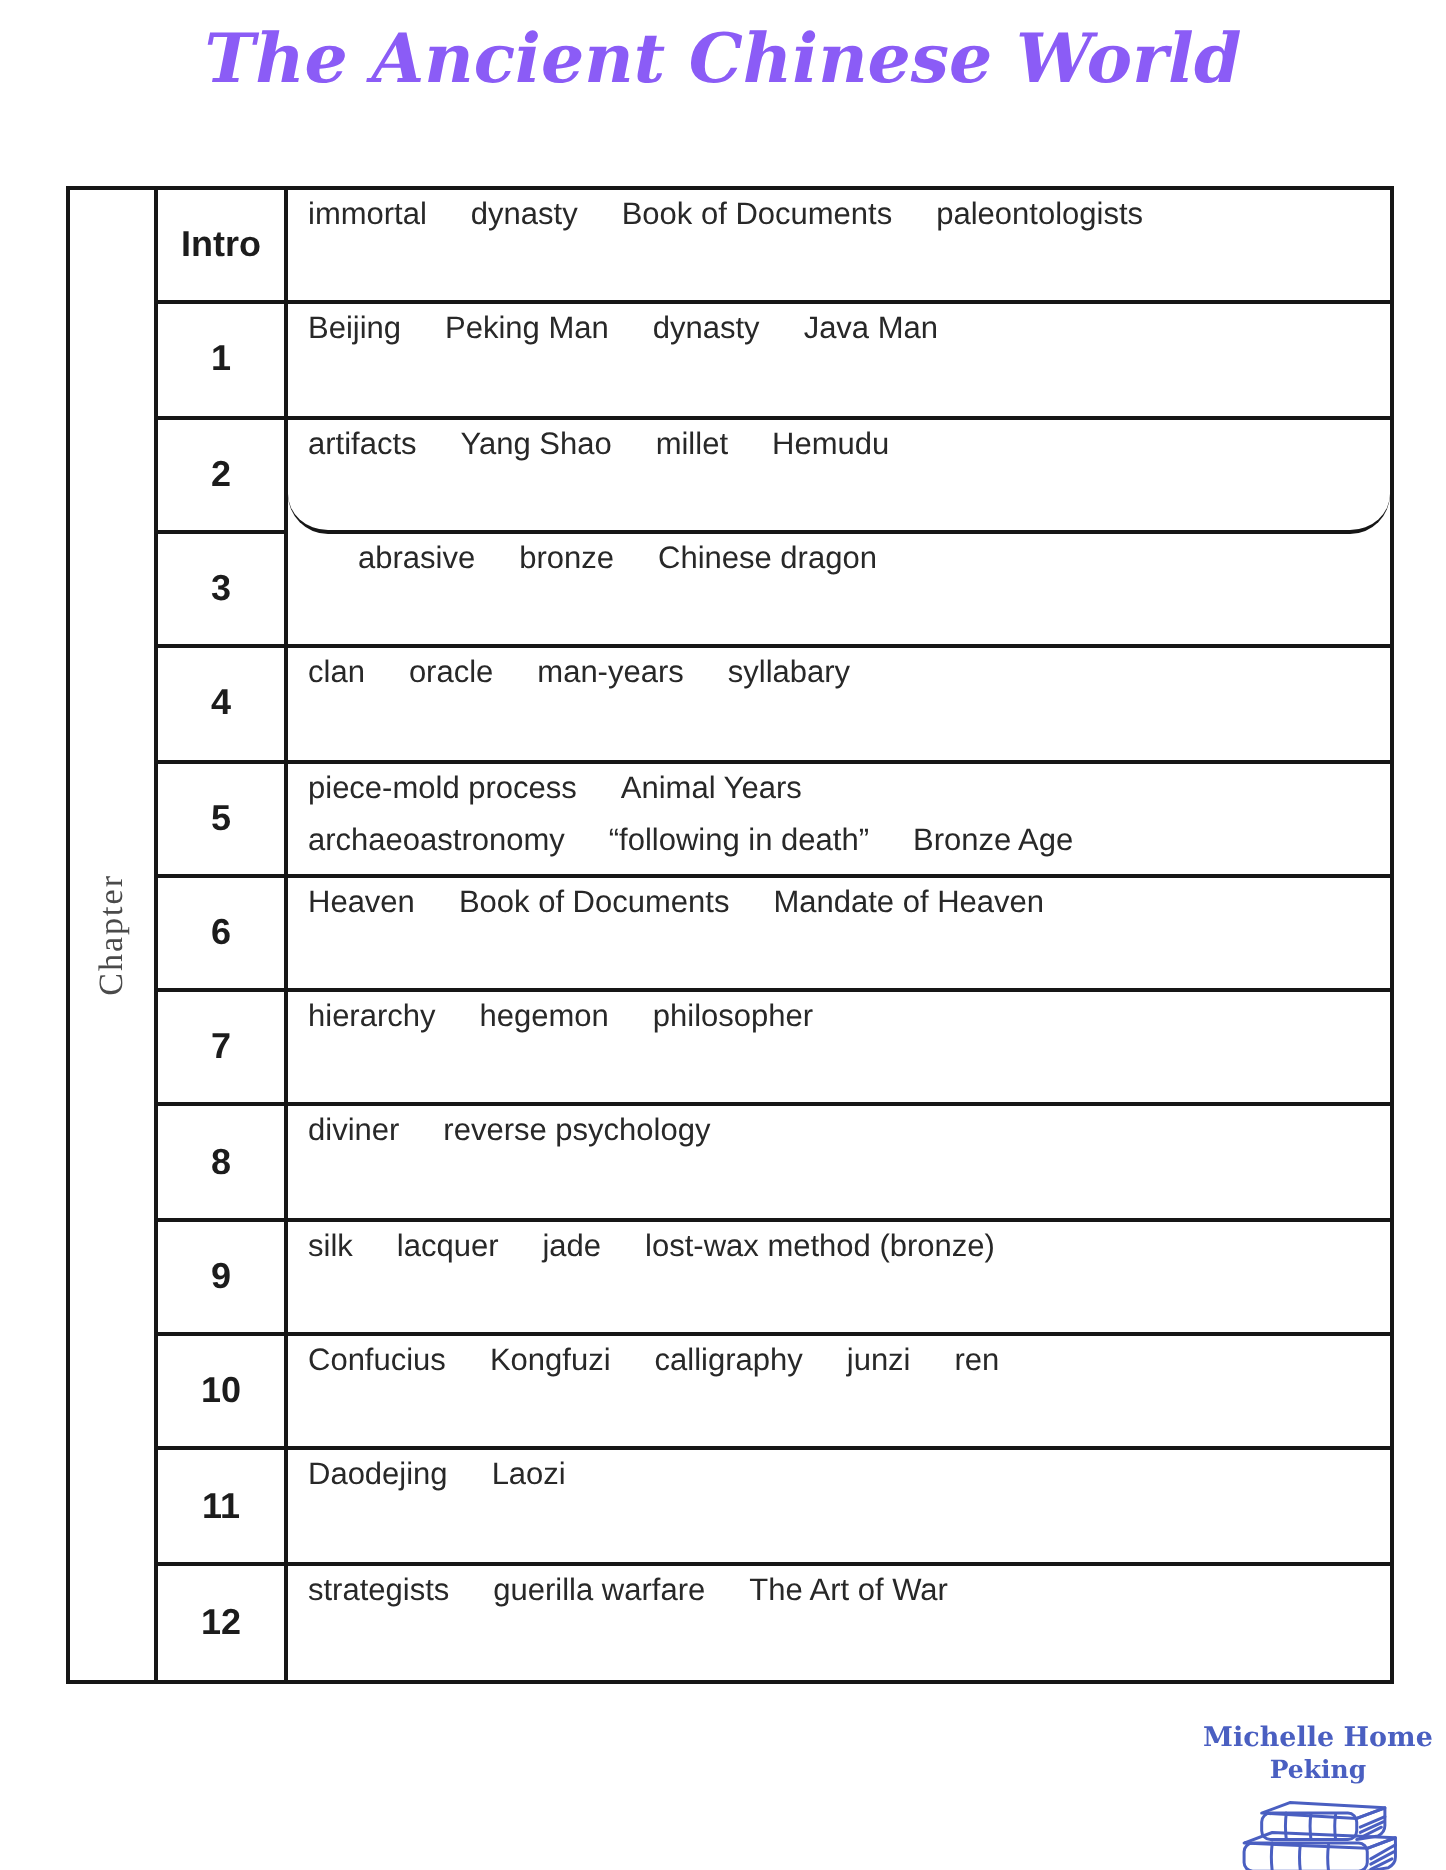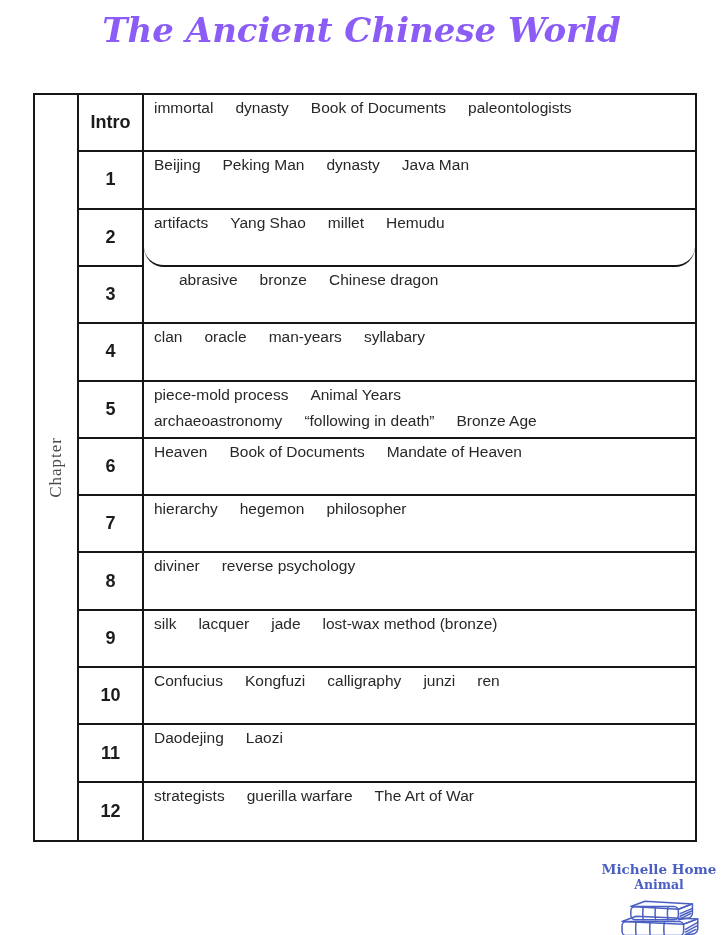--- a/index.html
+++ b/index.html
@@ -148,21 +148,21 @@
         <div class="term-line"><span class="term">Daodejing</span><span class="term">Laozi</span></div>
       </div>
       <div class="label-cell last" style="grid-row: 13;">12</div>
       <div class="words-cell last" style="grid-row: 13;">
         <div class="term-line"><span class="term">strategists</span><span class="term">guerilla warfare</span><span class="term">The Art of War</span></div>
       </div>
     </div>
 
   <div class="logo">
     <div class="logo-line1">Michelle Home</div>
-    <div class="logo-line2">Animal</div>
+    <div class="logo-line2">Peking</div>
     <div class="logo-books">
       <svg width="88" height="46" viewBox="0 0 100 52">
         <g fill="none" stroke-width="1.7" stroke-linejoin="round" stroke-linecap="round" stroke="#4a5fc1">
 
           <path d="M34 7 L88 10 L72 16 L18 13 Z"></path>
           <rect x="18" y="13" width="54" height="15" rx="5"></rect>
           <path d="M72 16 L88 10 L88 20 Q88 24 84 26 L72 28"></path>
           <path d="M74 27 L86 21 M74 24 L87 18 M74 21 L88 15"></path>
           <path d="M32 13 Q31 20 32 28 M46 13.5 Q45 20 46 28 M60 14 Q59 20 60 28"></path>
 

